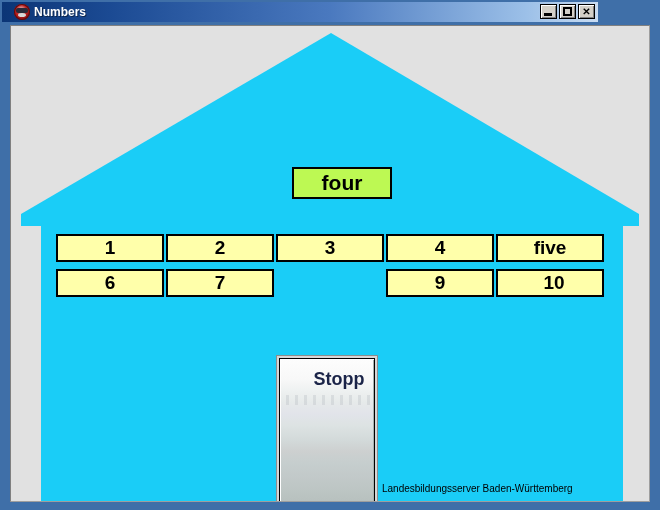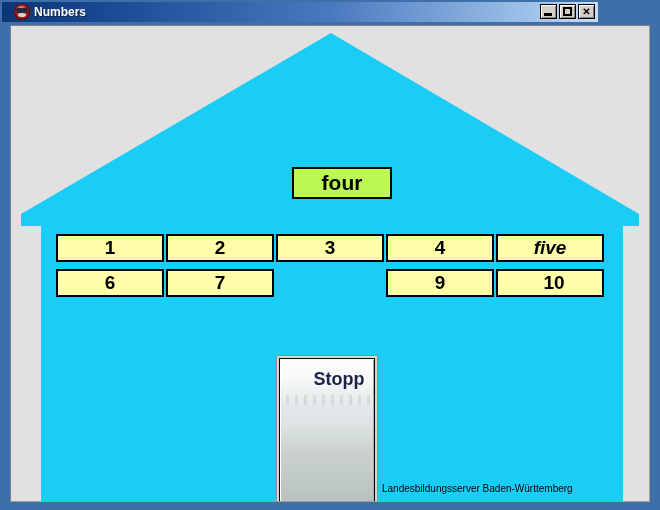--- a/index.html
+++ b/index.html
@@ -255,21 +255,21 @@
 
       <rect x="30" y="186" width="582" height="289" fill="#1acdf7"></rect>
     </svg>
 
     <div class="word-box" id="word-box" style="left:266px; top:141px; width:100px; height:32px;margin-left:15px;">four</div>
 
     <div class="num-btn" style="left:45px;  top:208px; width:108px; height:28px;">1</div>
     <div class="num-btn" style="left:155px; top:208px; width:108px; height:28px;">2</div>
     <div class="num-btn" style="left:265px; top:208px; width:108px; height:28px;">3</div>
     <div class="num-btn" style="left:375px; top:208px; width:108px; height:28px;">4</div>
-    <div class="num-btn" style="left:485px; top:208px; width:108px; height:28px;font-style:italic;">five</div>
+    <div class="num-btn" style="left:485px; top:208px; width:108px; height:28px;">five</div>
 
     <div class="num-btn" style="left:45px;  top:243px; width:108px; height:28px;">6</div>
     <div class="num-btn" style="left:155px; top:243px; width:108px; height:28px;">7</div>
     <div class="num-btn" style="left:375px; top:243px; width:108px; height:28px;">9</div>
     <div class="num-btn" style="left:485px; top:243px; width:108px; height:28px;padding-left:8px;">10</div>
 
     <div id="stopp-btn" style="left:268px; top:332px;">
       <div id="stopp-label">Stopp</div>
       <div id="stopp-artifacts"></div>
     </div>

